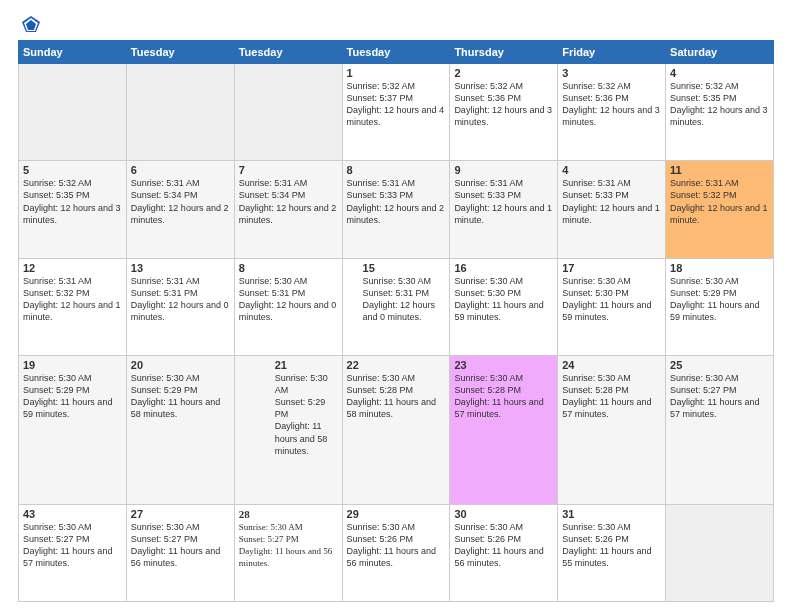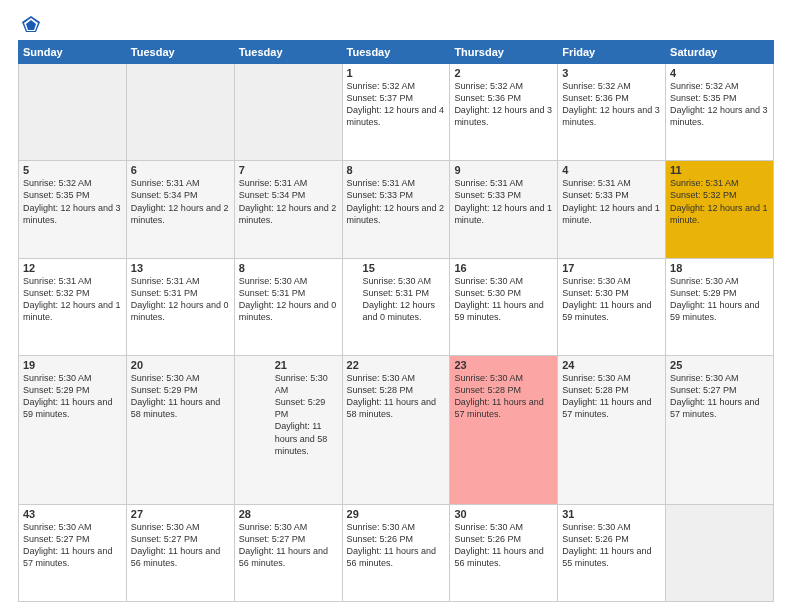--- a/index.html
+++ b/index.html
@@ -171,21 +171,21 @@
             <div class="day-info">Sunrise: 5:31 AM<br>Sunset: 5:33 PM<br>Daylight: 12 hours and 2 minutes.</div>
           </td>
           <td style="background: rgb(245, 245, 245);">
             <span class="day-num">9</span>
             <div class="day-info">Sunrise: 5:31 AM<br>Sunset: 5:33 PM<br>Daylight: 12 hours and 1 minute.</div>
           </td>
           <td style="background: rgb(245, 245, 245);">
             <span class="day-num">4</span>
             <div class="day-info">Sunrise: 5:31 AM<br>Sunset: 5:33 PM<br>Daylight: 12 hours and 1 minute.</div>
           </td>
-          <td style="background: #eab308;">
+          <td style="background: #fdba74;">
             <span class="day-num">11</span>
             <div class="day-info">Sunrise: 5:31 AM<br>Sunset: 5:32 PM<br>Daylight: 12 hours and 1 minute.</div>
           </td>
         </tr>
         <tr>
           <td style="background: rgb(255, 255, 255);">
             <span class="day-num">12</span>
             <div class="day-info">Sunrise: 5:31 AM<br>Sunset: 5:32 PM<br>Daylight: 12 hours and 1 minute.</div>
           </td>
           <td style="background: rgb(255, 255, 255);">
@@ -223,21 +223,21 @@
             <div class="day-info">Sunrise: 5:30 AM<br>Sunset: 5:29 PM<br>Daylight: 11 hours and 58 minutes.</div>
           </td>
           <td style="background: rgb(245, 245, 245); padding-left: 40px;">
             <span class="day-num">21</span>
             <div class="day-info">Sunrise: 5:30 AM<br>Sunset: 5:29 PM<br>Daylight: 11 hours and 58 minutes.</div>
           </td>
           <td style="background: rgb(245, 245, 245);">
             <span class="day-num">22</span>
             <div class="day-info">Sunrise: 5:30 AM<br>Sunset: 5:28 PM<br>Daylight: 11 hours and 58 minutes.</div>
           </td>
-          <td style="background: #fca5a5;">
+          <td style="background: #f0abfc;">
             <span class="day-num">23</span>
             <div class="day-info">Sunrise: 5:30 AM<br>Sunset: 5:28 PM<br>Daylight: 11 hours and 57 minutes.</div>
           </td>
           <td style="background: rgb(245, 245, 245);">
             <span class="day-num">24</span>
             <div class="day-info">Sunrise: 5:30 AM<br>Sunset: 5:28 PM<br>Daylight: 11 hours and 57 minutes.</div>
           </td>
           <td style="background: rgb(245, 245, 245);">
             <span class="day-num">25</span>
             <div class="day-info">Sunrise: 5:30 AM<br>Sunset: 5:27 PM<br>Daylight: 11 hours and 57 minutes.</div>
@@ -245,21 +245,21 @@
         </tr>
         <tr>
           <td style="background: rgb(255, 255, 255);">
             <span class="day-num">43</span>
             <div class="day-info">Sunrise: 5:30 AM<br>Sunset: 5:27 PM<br>Daylight: 11 hours and 57 minutes.</div>
           </td>
           <td style="background: rgb(255, 255, 255);">
             <span class="day-num">27</span>
             <div class="day-info">Sunrise: 5:30 AM<br>Sunset: 5:27 PM<br>Daylight: 11 hours and 56 minutes.</div>
           </td>
-          <td style="background: rgb(255, 255, 255);">
+          <td style="background: rgb(255, 255, 255); font-family: Liberation Serif, serif;">
             <span class="day-num">28</span>
             <div class="day-info">Sunrise: 5:30 AM<br>Sunset: 5:27 PM<br>Daylight: 11 hours and 56 minutes.</div>
           </td>
           <td style="background: rgb(255, 255, 255);">
             <span class="day-num">29</span>
             <div class="day-info">Sunrise: 5:30 AM<br>Sunset: 5:26 PM<br>Daylight: 11 hours and 56 minutes.</div>
           </td>
           <td style="background: rgb(255, 255, 255);">
             <span class="day-num">30</span>
             <div class="day-info">Sunrise: 5:30 AM<br>Sunset: 5:26 PM<br>Daylight: 11 hours and 56 minutes.</div>

